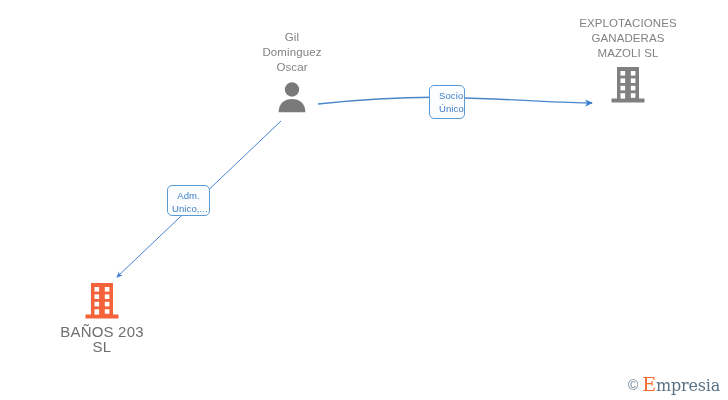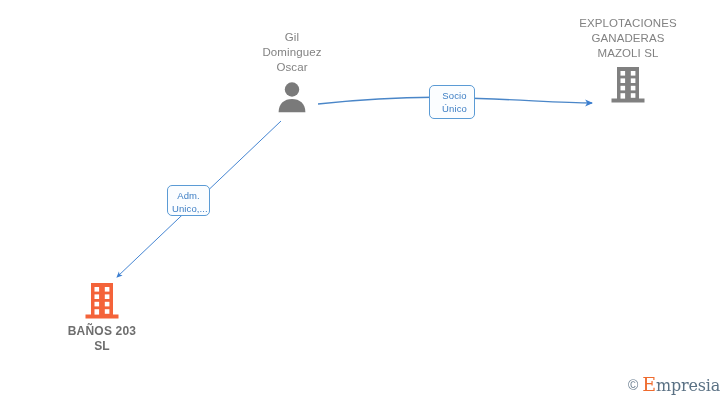--- a/index.html
+++ b/index.html
@@ -42,22 +42,22 @@
   .node-label {
     color: #828282;
     font-size: 11.5px;
     line-height: 15px;
     text-align: center;
     letter-spacing: .1px;
     white-space: pre-line;
   }
   .node-label.company-focus {
     color: #6e6e6e;
-    font-weight: bold;
-    font-size: 12px;
+    font-weight: normal;
+    font-size: 15px;
     letter-spacing: .2px;
   }
   .node-icon {
     display: block;
     line-height: 0;
   }
 
   
   .node.label-top .node-icon { margin-top: 4px; }
   .node.label-bottom .node-label { margin-top: 3px; }
@@ -177,21 +177,21 @@
           <rect x="21.8" y="20.8" width="4.6" height="4.6"></rect>
           <rect x="11.5" y="28.2" width="4.6" height="5.4"></rect>
           <rect x="21.8" y="28.2" width="4.6" height="4.6"></rect>
         </g>
       </svg>
     </div>
     <div class="node-label company-focus">BAÑOS 203
 SL</div>
   </div>
 
-  <div class="rel-chip" style="left:429px; top:85px; width:46px; height:34px;padding-left:9px;">Socio
+  <div class="rel-chip" style="left:429px; top:85px; width:36px; height:34px;padding-left:9px;">Socio
 Único</div>
 
   <div class="rel-chip" style="left:167px; top:185px; width:43px; height:31px;">Adm.
 Unico,...</div>
 
   <div id="watermark">
     <span class="copy">©</span>
     <span class="brand"><span class="cap">E</span><span>mpresia</span></span>
   </div>
 

